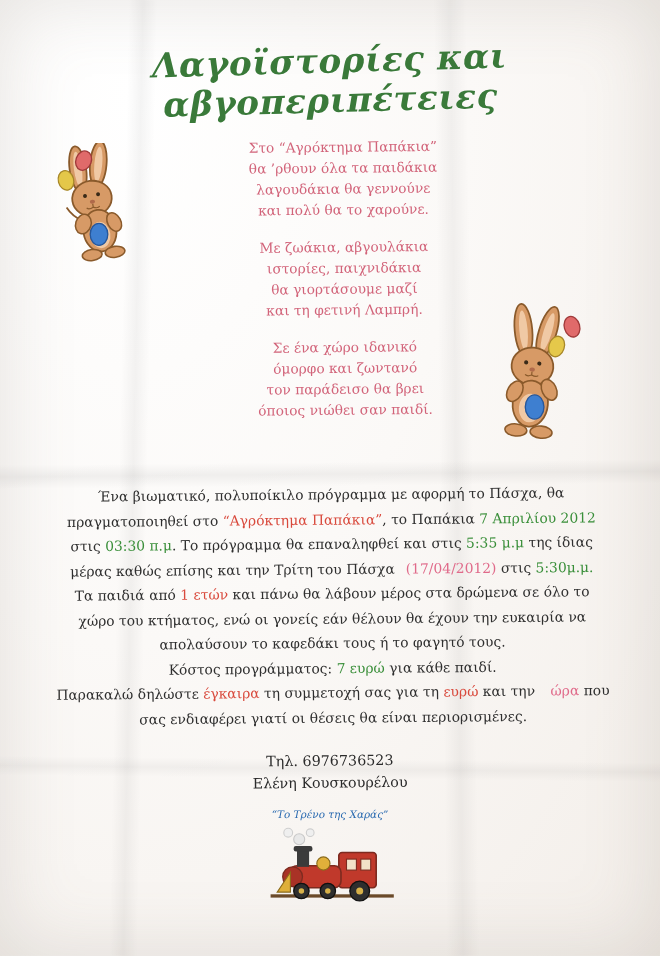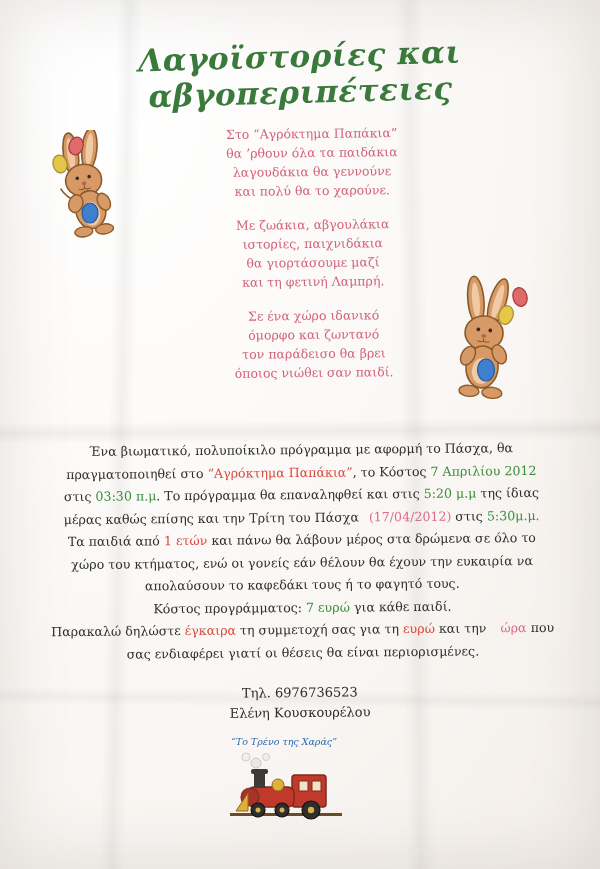--- a/index.html
+++ b/index.html
@@ -105,21 +105,21 @@
     font-family: "DejaVu Serif", serif;
     font-size: 13px;
     line-height: 20px;
     color: #2b2b2b;
     transform: rotate(-0.6deg);
   }
 
   
   #logo {
     position: absolute;
-    left: 196px;
+    left: 212px;
     top: 736px;
     width: 176px;
     text-align: center;
   }
   #logo-caption {
     font-family: "DejaVu Serif", serif;
     font-style: italic;
     font-size: 9.5px;
     color: #2a6ab0;
     margin-bottom: 2px;
@@ -220,24 +220,24 @@
       <ellipse cx="96" cy="22" rx="7" ry="9.5" fill="#e06a6a" stroke="#a03a3a" stroke-width="1.2" transform="rotate(-15 96 22)"></ellipse>
       <ellipse cx="62" cy="95" rx="8.5" ry="11" fill="#3e7fd0" stroke="#27579a" stroke-width="1.2"></ellipse>
     </svg>
   </div>
 
   <div id="body-text">
     <p>
       <span>Ένα βιωματικό, πολυποίκιλο πρόγραμμα με αφορμή το Πάσχα, θα</span>
     </p>
     <p>
-      <span>πραγματοποιηθεί στο </span><span class="hl-red">“Αγρόκτημα Παπάκια”</span><span>, το Κόστος </span><span class="hl-green">7 Απριλίου 2012</span>
-    </p>
-    <p>
-      <span>στις </span><span class="hl-green">03:30 π.μ</span><span>. Το πρόγραμμα θα επαναληφθεί  και στις </span><span class="hl-green">5:20 μ.μ</span><span> της ίδιας</span>
+      <span>πραγματοποιηθεί στο </span><span class="hl-red">“Αγρόκτημα Παπάκια”</span><span>, το Παπάκια </span><span class="hl-green">7 Απριλίου 2012</span>
+    </p>
+    <p>
+      <span>στις </span><span class="hl-green">03:30 π.μ</span><span>. Το πρόγραμμα θα επαναληφθεί  και στις </span><span class="hl-green">5:35 μ.μ</span><span> της ίδιας</span>
     </p>
     <p>
       <span>μέρας καθώς επίσης και την Τρίτη του Πάσχα</span><span class="hl-pink">(17/04/2012)</span><span> στις </span><span class="hl-green">5:30μ.μ.</span>
     </p>
     <p>
       <span>Τα παιδιά από </span><span class="hl-red">1 ετών</span><span> και πάνω θα λάβουν μέρος στα δρώμενα σε όλο το</span>
     </p>
     <p>
       <span>χώρο του κτήματος, ενώ οι γονείς εάν θέλουν θα έχουν την ευκαιρία να</span>
     </p>

